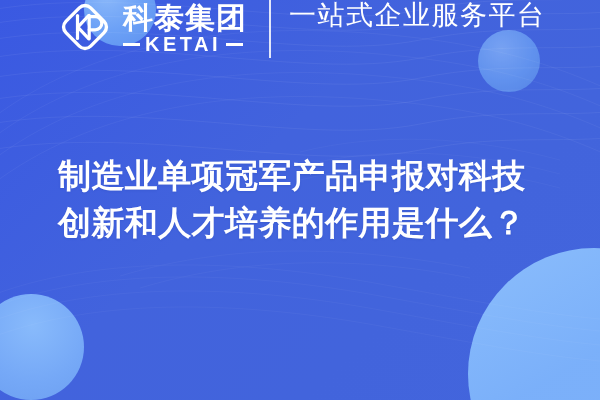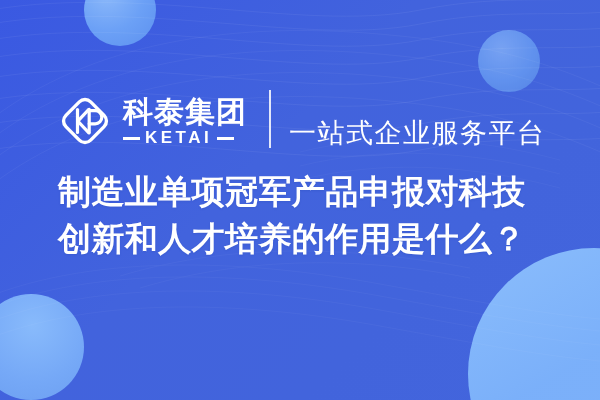--- a/index.html
+++ b/index.html
@@ -71,21 +71,21 @@
   .waves svg { display: block; width: 600px; height: 400px; }
 
   
   .brand-band {
     position: absolute;
     left: 0;
     top: 0;
     width: 500px;
     height: 148px;
     display: flex;
-    align-items: flex-end;
+    align-items: flex-start;
     padding-left: 58px;
     box-sizing: border-box;
   }
 
   .logo-lockup {
     display: flex;
     align-items: center;
     gap: 11px;
   }
 
@@ -117,21 +117,21 @@
     gap: 5px;
     white-space: nowrap;
   }
   .logo-en-dash {
     display: block;
     width: 17px;
     height: 3px;
     background: #ffffff;
   }
   .logo-en-text {
-    font-size: 17px;
+    font-size: 20px;
     line-height: 16px;
     font-weight: 700;
     color: #ffffff;
     letter-spacing: 3.5px;
     font-family: "Liberation Sans", "DejaVu Sans", sans-serif;
   }
 
   .brand-divider {
     width: 2px;
     height: 58px;
@@ -162,21 +162,21 @@
     font-weight: 400;
     letter-spacing: 1.2px;
     white-space: nowrap;
     font-family: "Liberation Serif", "DejaVu Serif", serif;
   }
 
   
   .headline {
     position: absolute;
     left: 58px;
-    top: 168px;
+    top: 152px;
     width: 500px;
     color: #ffffff;
     font-size: 33px;
     line-height: 47px;
     font-weight: 700;
     letter-spacing: 0.4px;
     font-family: "Liberation Sans", "DejaVu Sans", sans-serif;
     text-shadow: 0 1px 2px rgba(30,60,160,0.18);
   }
 </style>

